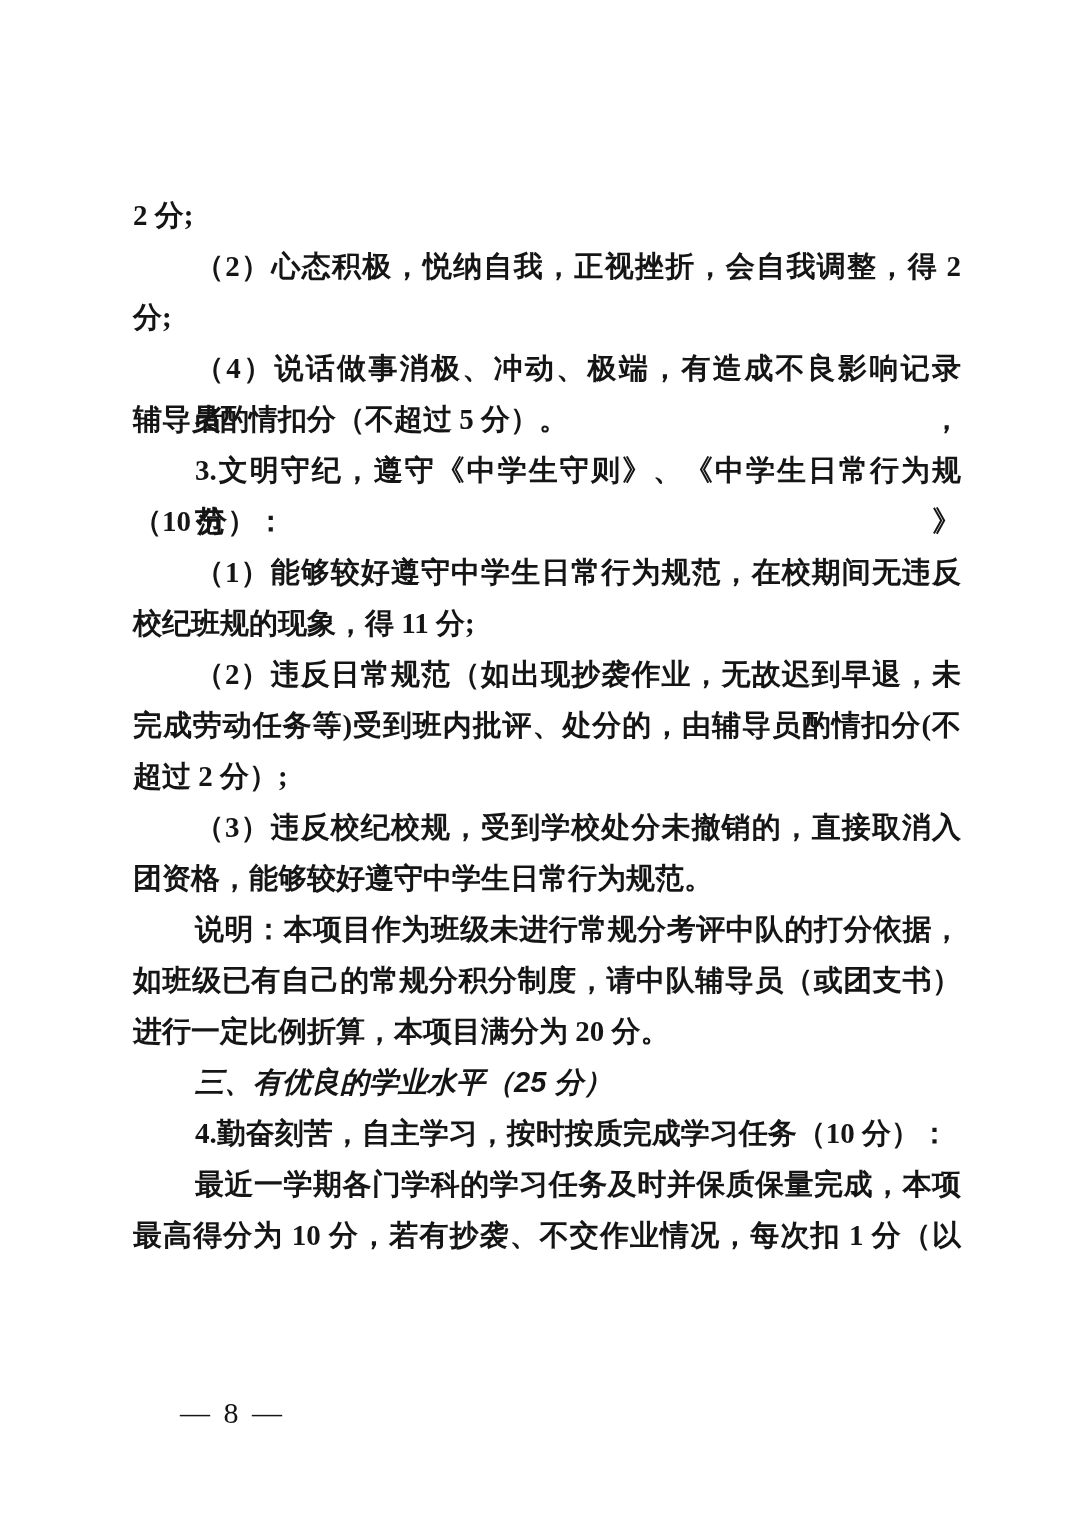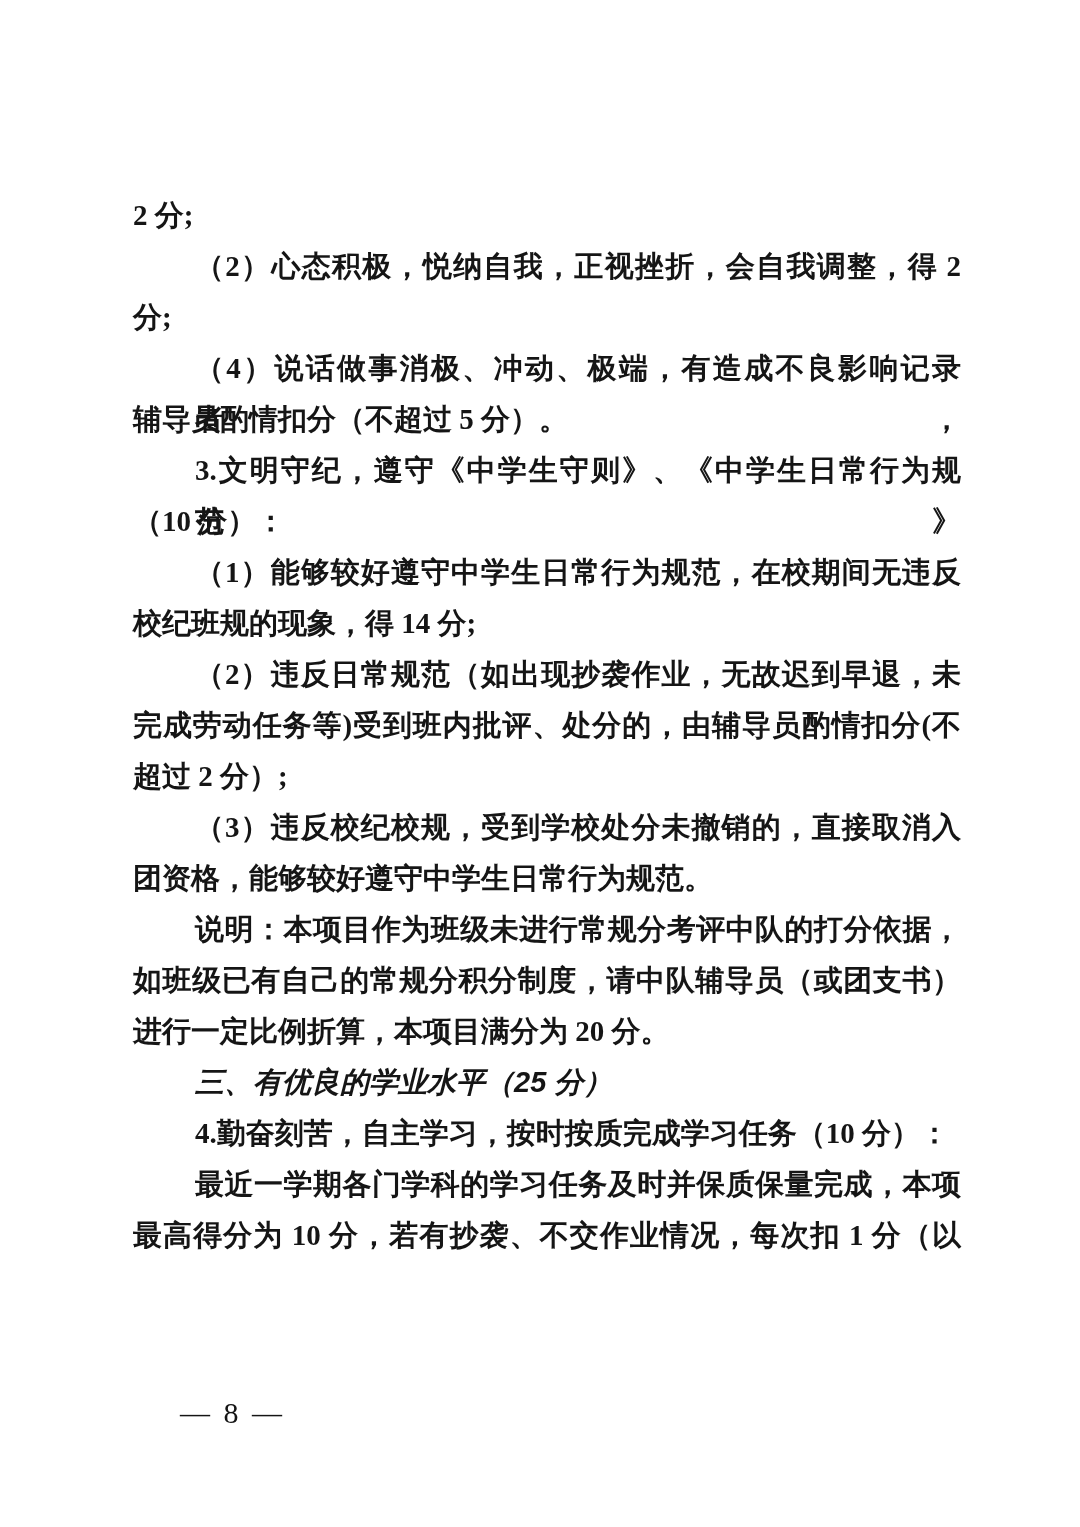--- a/index.html
+++ b/index.html
@@ -62,21 +62,21 @@
 <div class="page">
   <main class="doc-body" id="doc-body">
       <div class="line">2 分;</div>
       <div class="line indent fill">（2）心态积极，悦纳自我，正视挫折，会自我调整，得 2</div>
       <div class="line">分;</div>
       <div class="line indent fill">（4）说话做事消极、冲动、极端，有造成不良影响记录者，</div>
       <div class="line">辅导员酌情扣分（不超过 5 分）。</div>
       <div class="line indent fill">3.文明守纪，遵守《中学生守则》、《中学生日常行为规范》</div>
       <div class="line">（10 分）：</div>
       <div class="line indent fill">（1）能够较好遵守中学生日常行为规范，在校期间无违反</div>
-      <div class="line">校纪班规的现象，得 14 分;</div>
+      <div class="line">校纪班规的现象，得 11 分;</div>
       <div class="line indent fill">（2）违反日常规范（如出现抄袭作业，无故迟到早退，未</div>
       <div class="line fill">完成劳动任务等)受到班内批评、处分的，由辅导员酌情扣分(不</div>
       <div class="line">超过 2 分）;</div>
       <div class="line indent fill">（3）违反校纪校规，受到学校处分未撤销的，直接取消入</div>
       <div class="line">团资格，能够较好遵守中学生日常行为规范。</div>
       <div class="line indent fill">说明：本项目作为班级未进行常规分考评中队的打分依据，</div>
       <div class="line fill">如班级已有自己的常规分积分制度，请中队辅导员（或团支书）</div>
       <div class="line">进行一定比例折算，本项目满分为 20 分。</div>
       <div class="line indent bold">三、有优良的学业水平（25 分）</div>
       <div class="line indent">4.勤奋刻苦，自主学习，按时按质完成学习任务（10 分）：</div>

